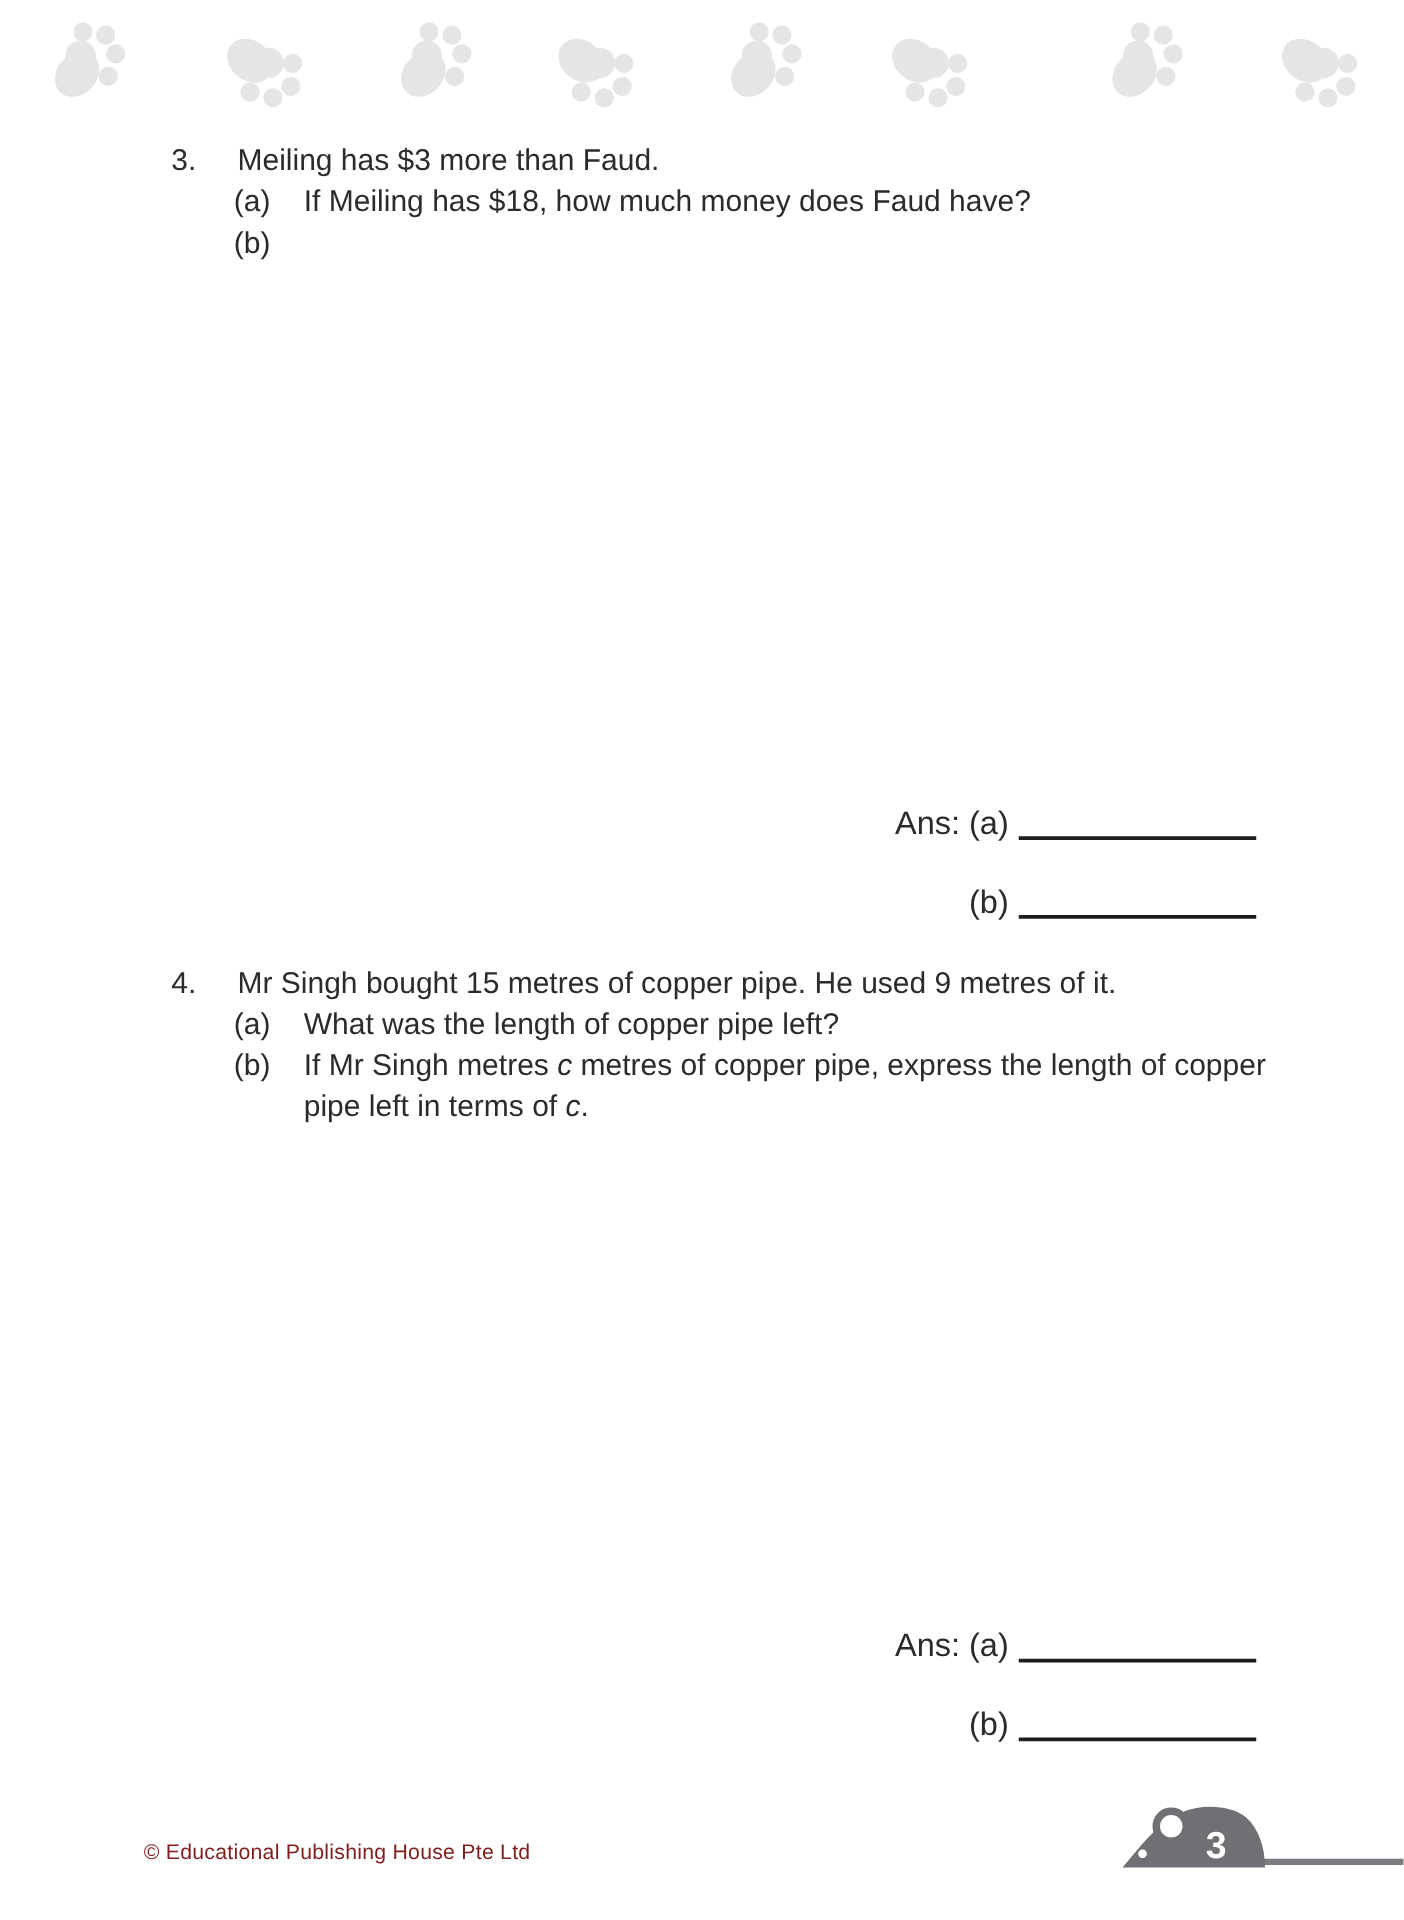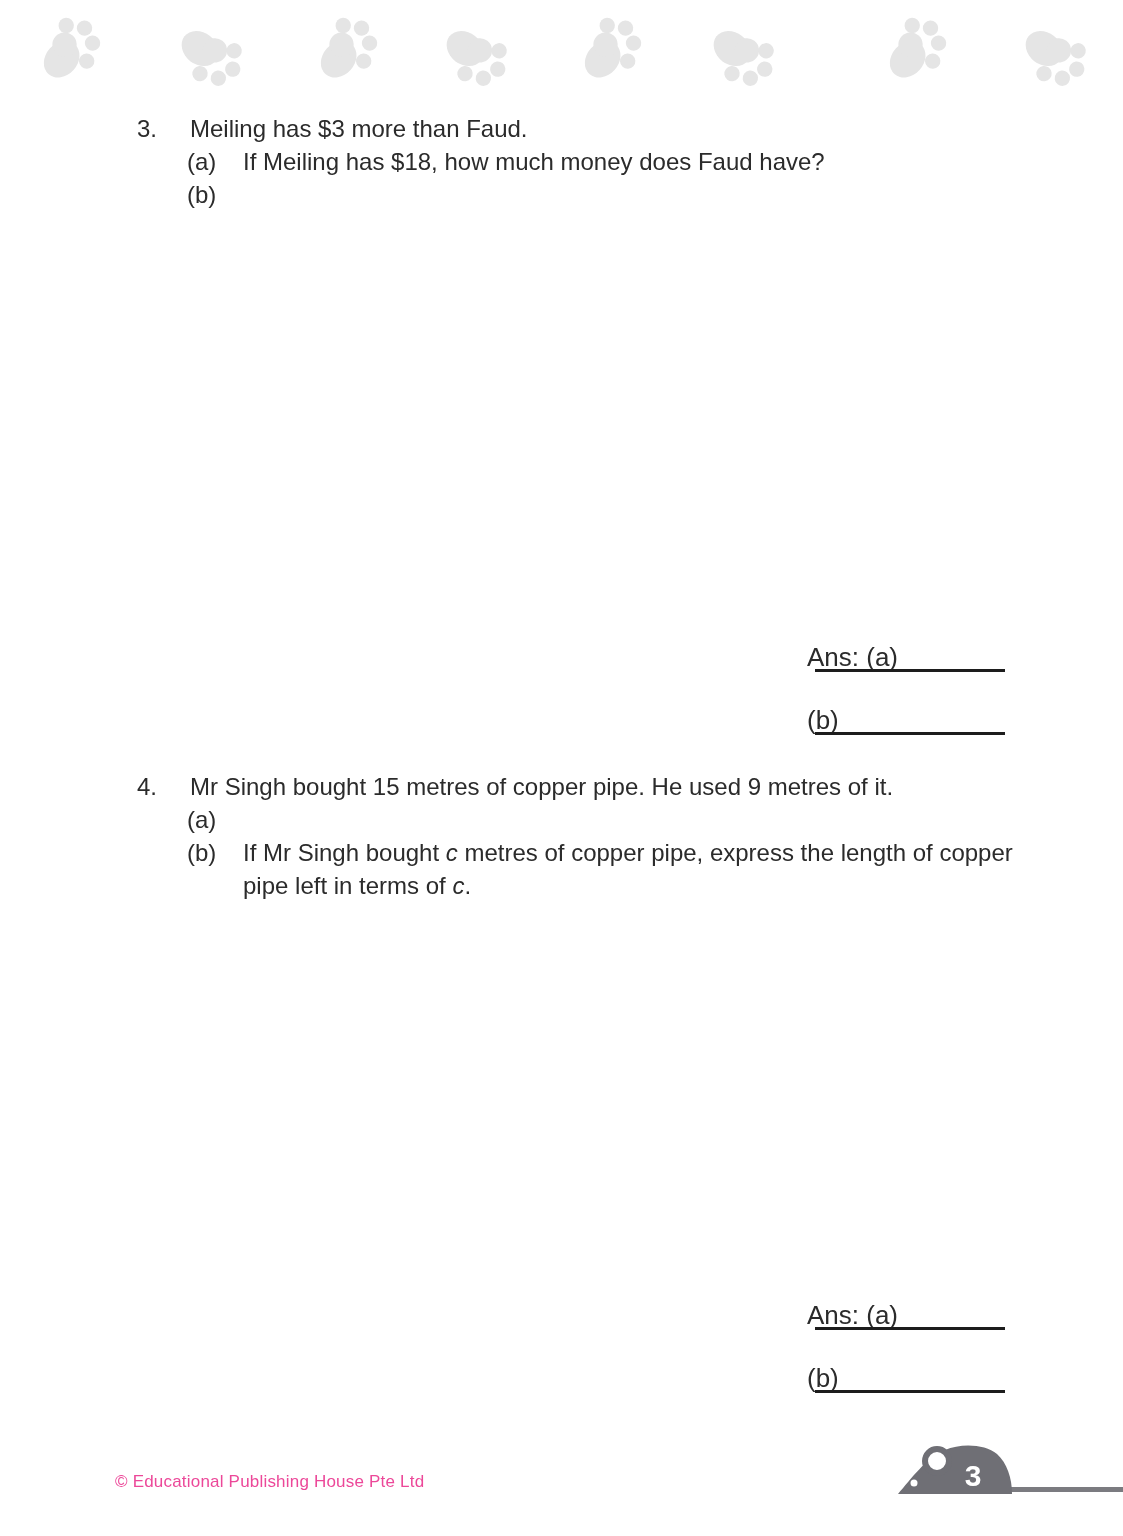--- a/index.html
+++ b/index.html
@@ -36,38 +36,37 @@
   .ans-block{
     position:absolute;
     right:118px;
     font-size:26px;
   }
   .ans-row{
     display:flex;
     justify-content:flex-end;
     align-items:baseline;
     height:33px;
-    flex-direction:column;
   }
   .ans-row + .ans-row{margin-top:30px;}
   .ans-prefix{white-space:pre;}
   .ans-rule{
     display:inline-block;
     width:190px;
     margin-left:8px;
     border-bottom:3px solid #1d1d1d;
     align-self:flex-end;
     transform:translateY(-4px);
   }
   
   .copyright{
     position:absolute;
     left:115px;top:1472px;
     font-size:17px;
-    color:#ec4899;
+    color:#7f1d1d;
     letter-spacing:.2px;
   }
   .mouse-tail{
     position:absolute;
     left:1000px;right:0;
     top:1487px;height:5px;
     background:#7b7b80;
   }
   .mouse{
     position:absolute;
@@ -149,24 +148,25 @@
     </div>
   </div>
 
   <section class="question" style="top:770px">
     <div class="q-row">
       <span class="q-num">4.</span>
       <span class="q-stem"><span>Mr Singh bought 15 metres of copper pipe. He used 9 metres of it.</span></span>
     </div>
     <div class="q-part">
       <span class="p-label">(a)</span>
+      <span class="p-text"><span>What was the length of copper pipe left?</span></span>
     </div>
     <div class="q-part">
       <span class="p-label">(b)</span>
-      <span class="p-text"><span>If Mr Singh bought </span><span class="it">c</span><span> metres of copper pipe, express the length of copper pipe left in terms of </span><span class="it">c</span><span>.</span></span>
+      <span class="p-text"><span>If Mr Singh metres </span><span class="it">c</span><span> metres of copper pipe, express the length of copper pipe left in terms of </span><span class="it">c</span><span>.</span></span>
     </div>
   </section>
 
   <div class="ans-block" style="top:1301px">
     <div class="ans-row">
       <span class="ans-prefix">Ans: (a)</span>
       <span class="ans-rule"></span>
     </div>
     <div class="ans-row">
       <span class="ans-prefix">(b)</span>

